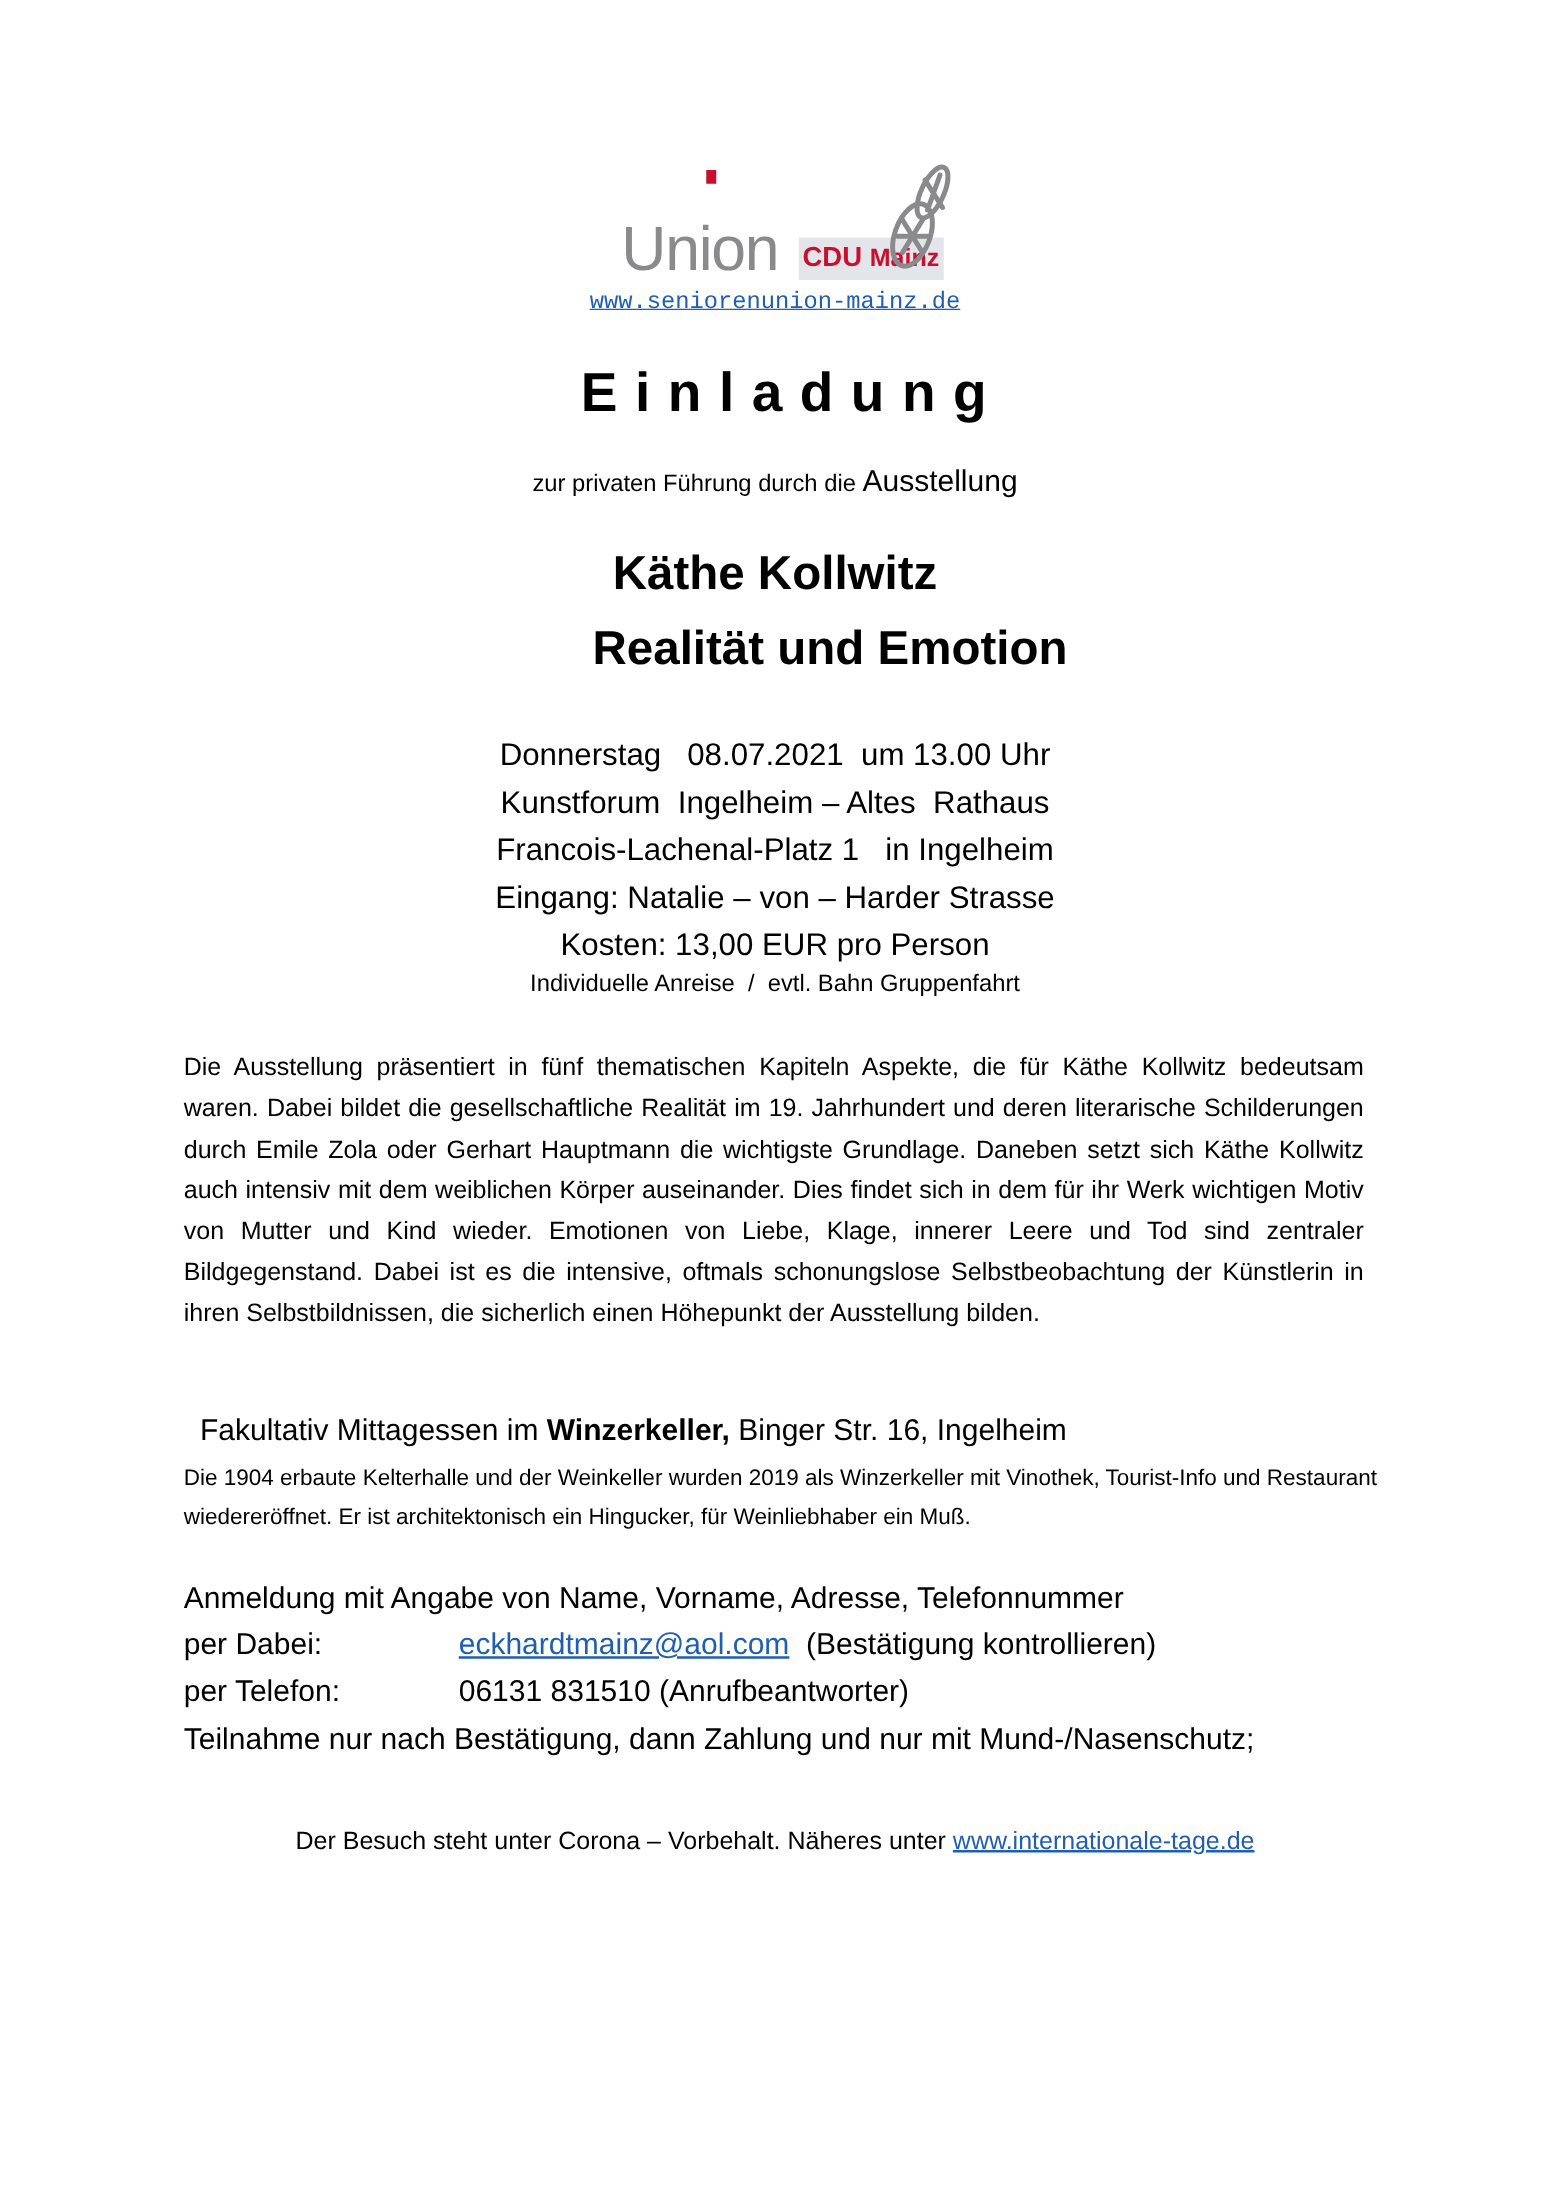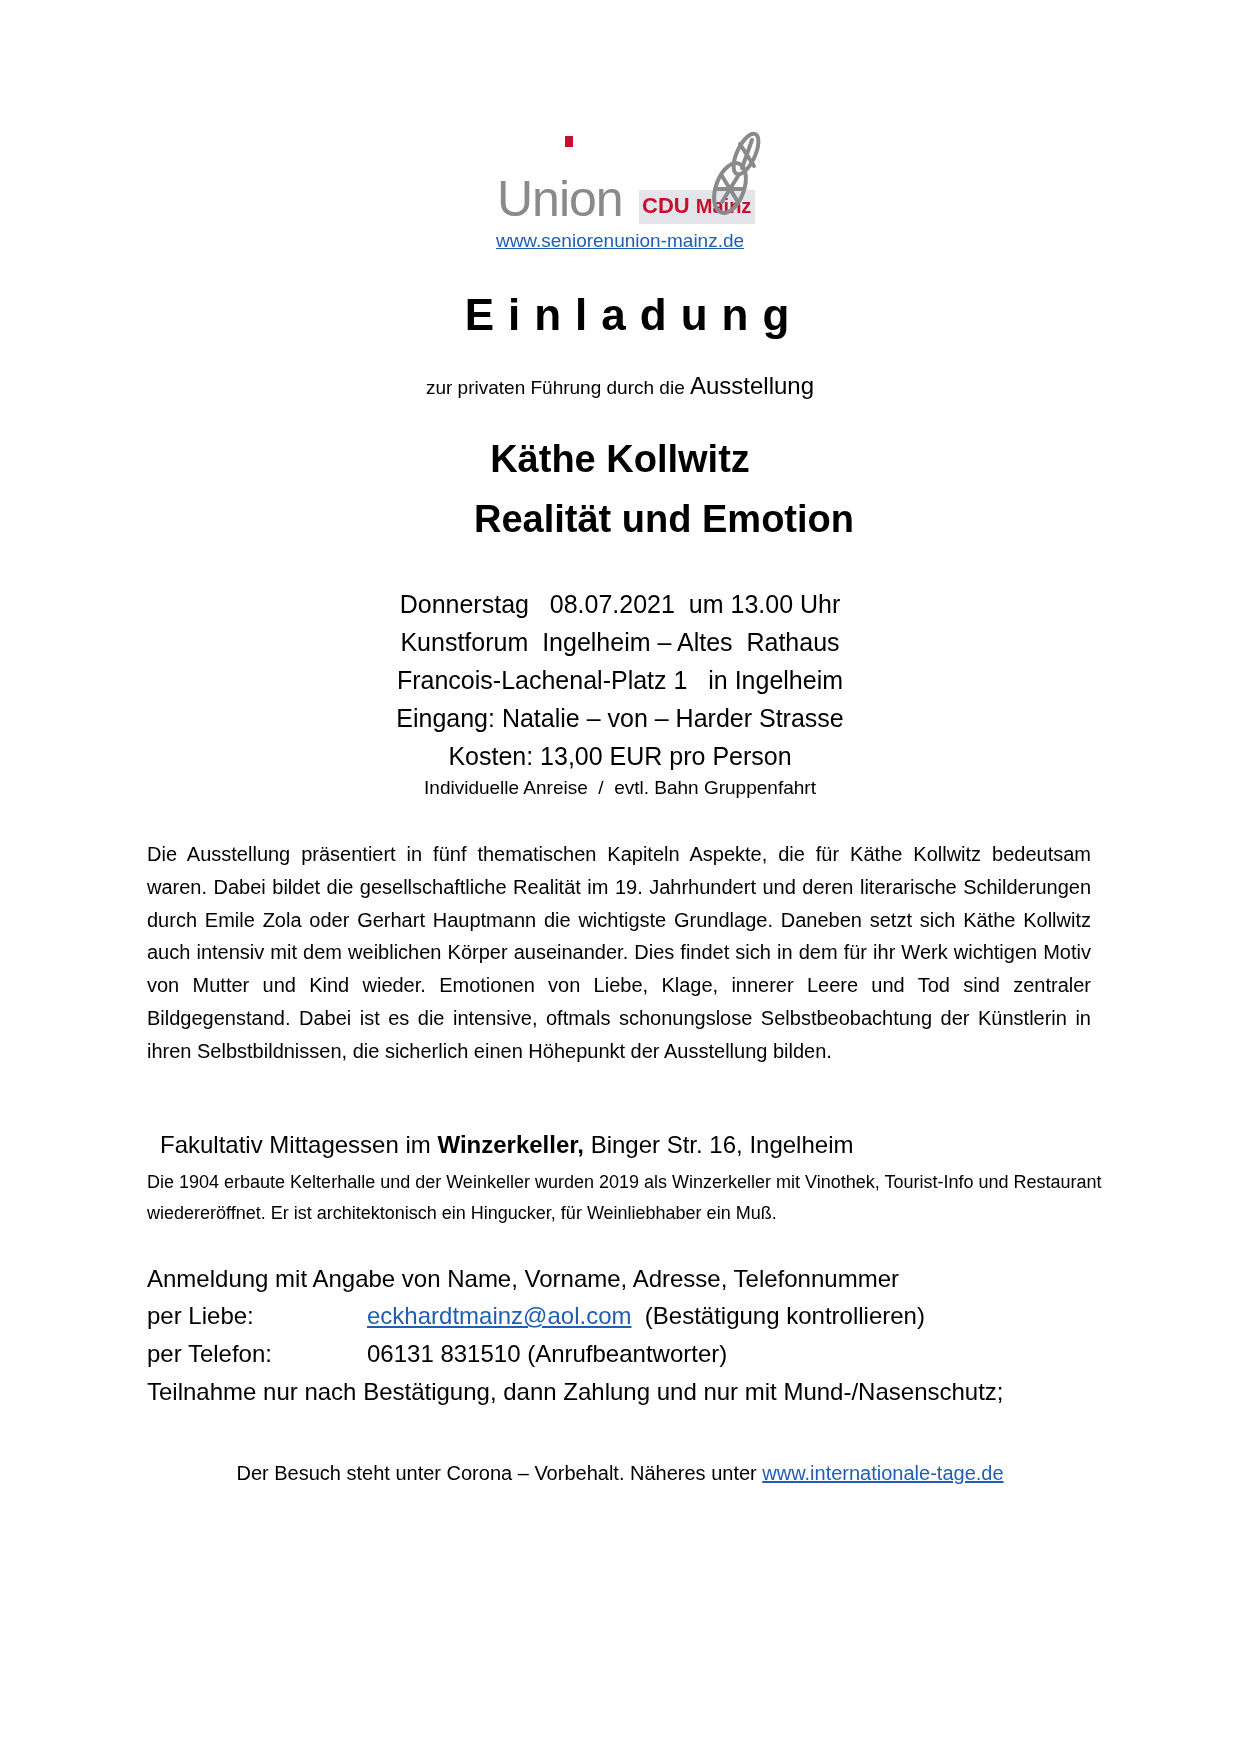--- a/index.html
+++ b/index.html
@@ -17,21 +17,21 @@
   .logo-i-dot { position:absolute; background:#c8102e; width:8px; height:11px; }
   #logo-cdu-box { position:absolute; left:169px; top:60px; width:116px; height:34px;
                   background:#e3e5ea; }
   #logo-cdu { position:absolute; left:172px; top:63px; font-size:22px; font-weight:bold;
               color:#c8102e; white-space:nowrap; }
   #logo-cdu .mainz { font-weight:bold; font-size:20px; }
   #logo-emblem { position:absolute; left:238px; top:-4px; width:60px; height:100px; }
 
   .link { color:#1f5eb0; text-decoration:underline; }
 
-  #site-url { top:230px; font-size:19px; }
+  #site-url { top:230px; font-size:19px;font-family:Liberation Mono, monospace; }
   #headline { top:290px; font-size:44px; font-weight:bold; letter-spacing:14px; padding-left:14px; }
   #subline { top:372px; font-size:19px; }
   #subline .big { font-size:24px; }
   #title1 { top:438px; font-size:38px; font-weight:bold; }
   #title2 { top:498px; font-size:38px; font-weight:bold;padding-left:44px; }
 
   .info { font-size:25px; line-height:38px; }
   #info-date { top:585px; }
   #info-place { top:623px; }
   #info-address { top:661px; }
@@ -100,21 +100,21 @@
 
 <div id="description" class="abs">Die Ausstellung präsentiert in fünf thematischen Kapiteln Aspekte, die für Käthe Kollwitz bedeutsam waren. Dabei bildet die gesellschaftliche Realität im 19. Jahrhundert und deren literarische Schilderungen durch Emile Zola oder Gerhart Hauptmann die wichtigste Grundlage. Daneben setzt sich Käthe Kollwitz auch intensiv mit dem weiblichen Körper auseinander. Dies findet sich in dem für ihr Werk wichtigen Motiv von Mutter und Kind wieder. Emotionen von Liebe, Klage, innerer Leere und Tod sind zentraler Bildgegenstand. Dabei ist es die intensive, oftmals schonungslose Selbstbeobachtung der Künstlerin in ihren Selbstbildnissen, die sicherlich einen Höhepunkt der Ausstellung bilden.</div>
 
 <div id="lunch-heading" class="abs">
   <span>Fakultativ Mittagessen im </span><b>Winzerkeller,</b><span> Binger Str. 16, Ingelheim</span>
 </div>
 <div id="lunch-text" class="abs">Die 1904 erbaute Kelterhalle und der Weinkeller wurden 2019 als Winzerkeller mit Vinothek, Tourist-Info und Restaurant wiedereröffnet. Er ist architektonisch ein Hingucker, für Weinliebhaber ein Muß.</div>
 
 <div id="reg-intro" class="abs reg">Anmeldung mit Angabe von Name, Vorname, Adresse, Telefonnummer</div>
 <div id="reg-mail" class="abs reg">
-  <span class="reg-label">per Liebe:</span><span class="link">eckhardtmainz@aol.com</span><span style="white-space:pre;">  (Bestätigung kontrollieren)</span>
+  <span class="reg-label">per Dabei:</span><span class="link">eckhardtmainz@aol.com</span><span style="white-space:pre;">  (Bestätigung kontrollieren)</span>
 </div>
 <div id="reg-phone" class="abs reg">
   <span class="reg-label">per Telefon:</span><span>06131 831510 (Anrufbeantworter)</span>
 </div>
 <div id="reg-note" class="abs reg">Teilnahme nur nach Bestätigung, dann Zahlung und nur mit Mund-/Nasenschutz;</div>
 
 <div id="footer" class="abs center">
   <span>Der Besuch steht unter Corona – Vorbehalt. Näheres unter </span><span class="link">www.internationale-tage.de</span>
 </div>
 

